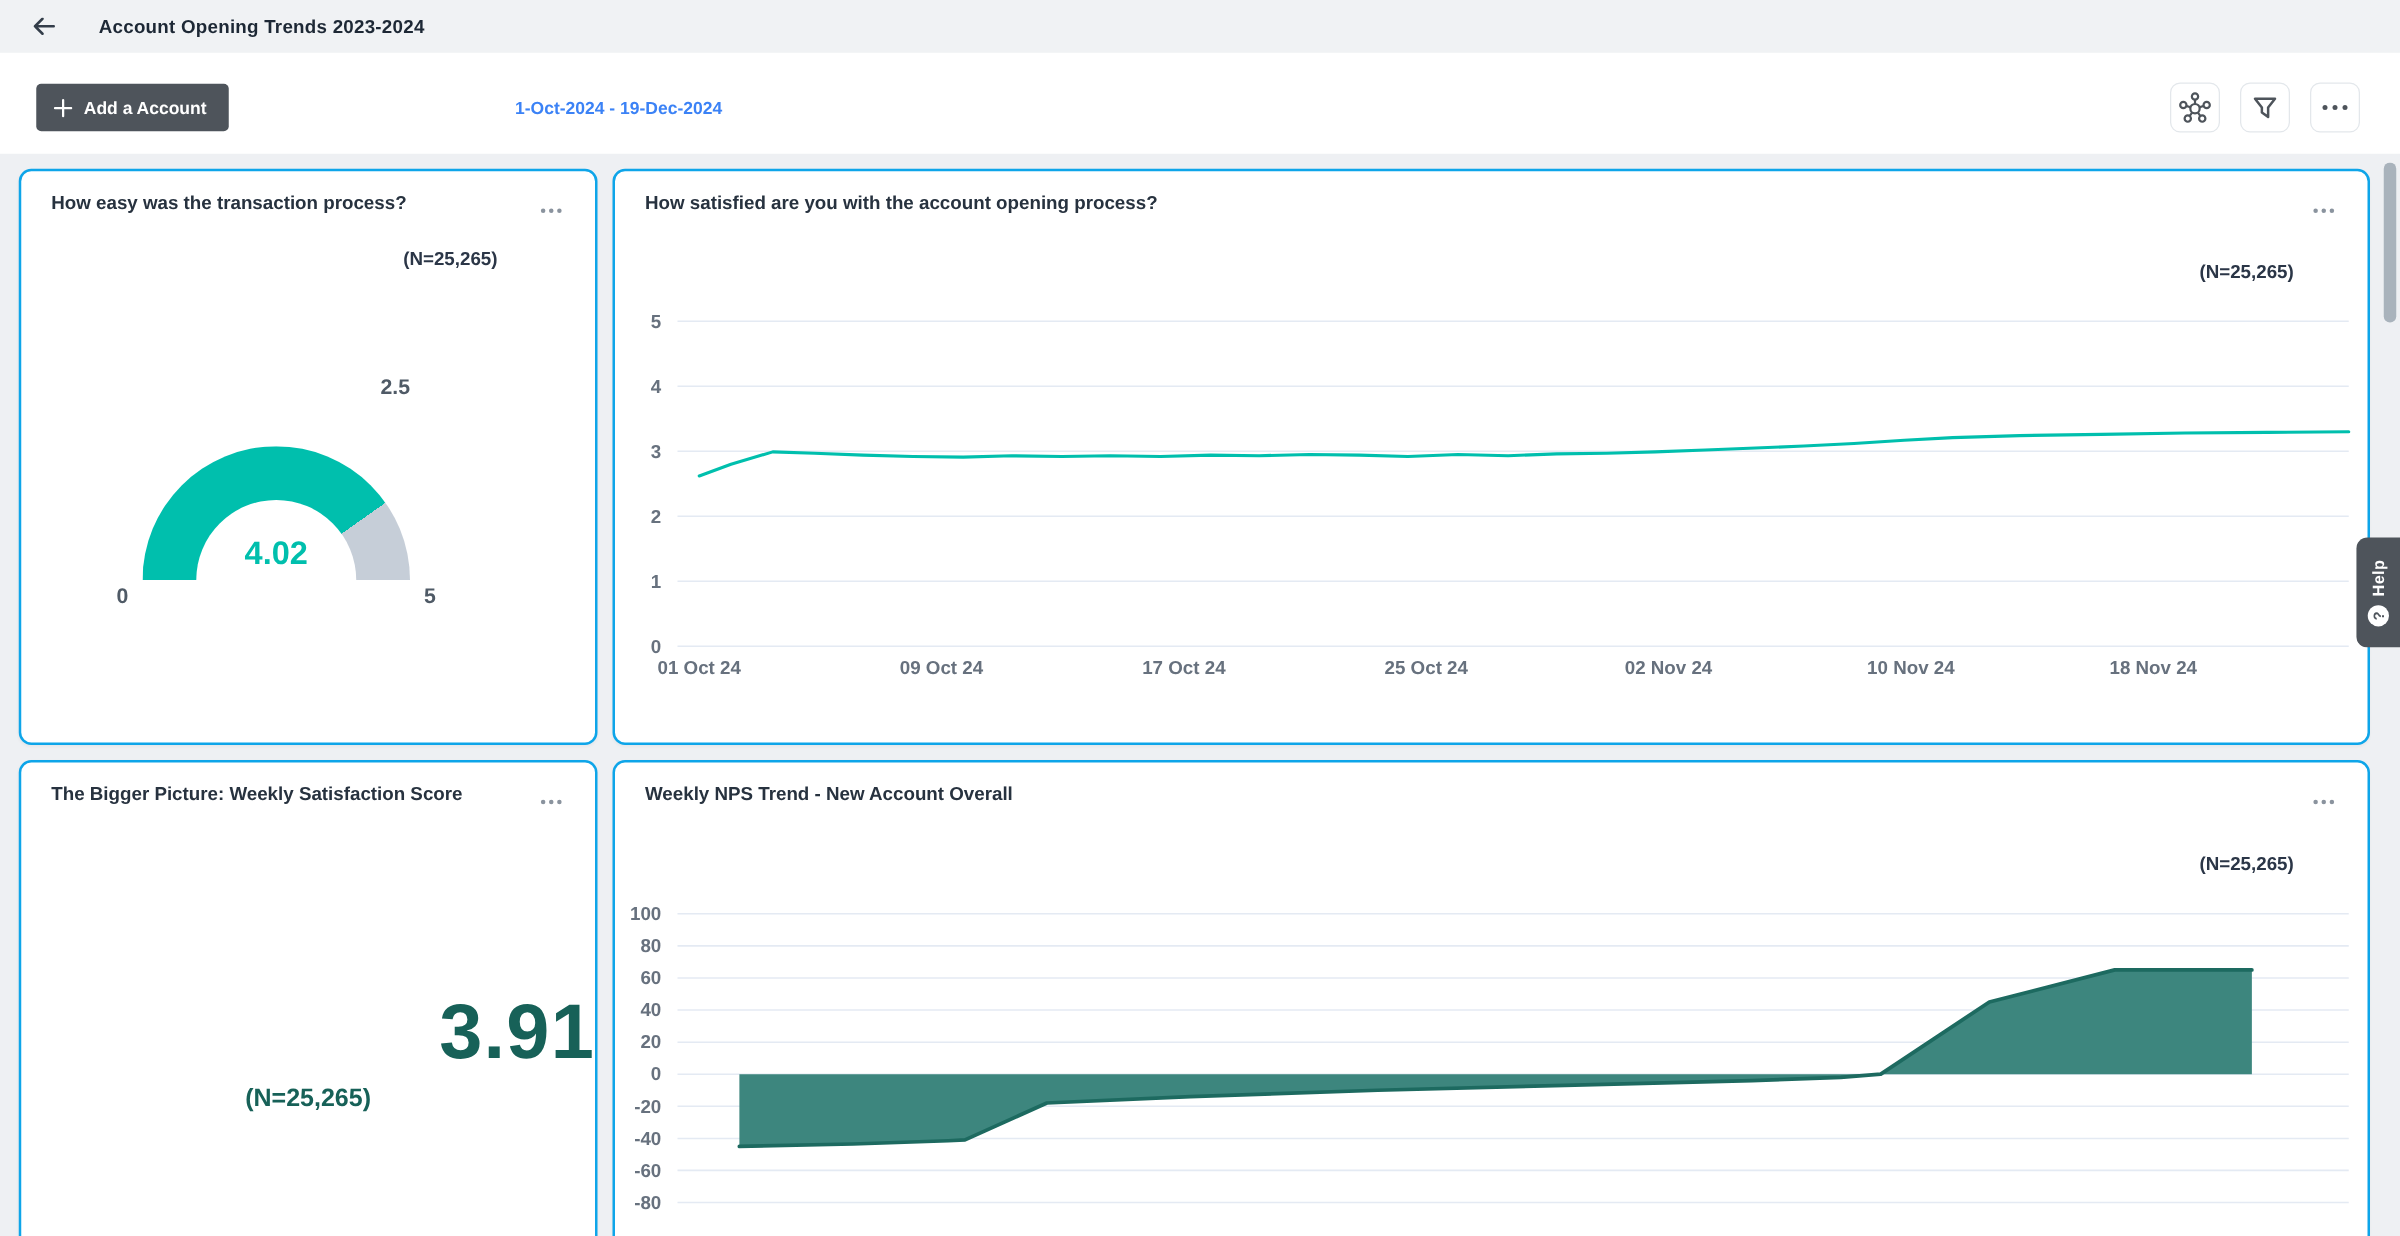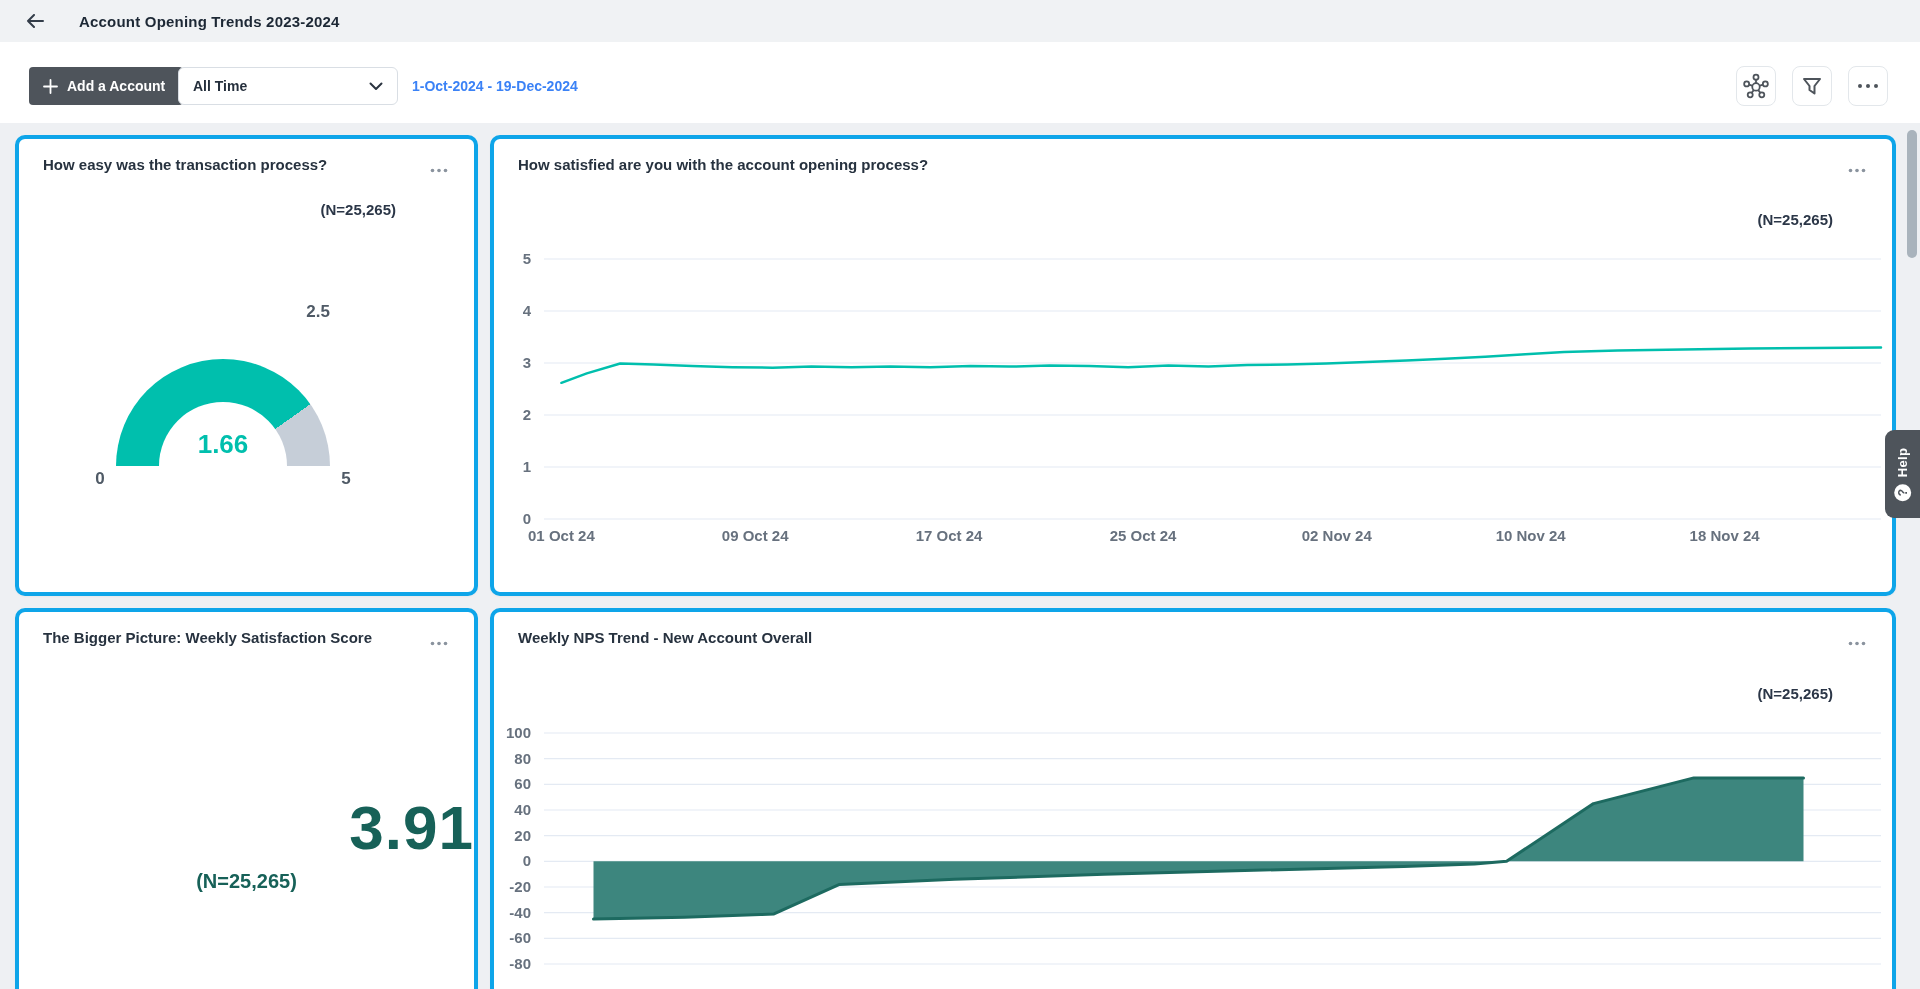--- a/index.html
+++ b/index.html
@@ -21,21 +21,21 @@
   .time-select { position:absolute; left:178px; top:25px; width:220px; height:38px; background:#fff;
     border:1px solid #d9dee4; border-radius:6px; display:flex; align-items:center;
     padding:0 14px; font-size:14px; font-weight:600; color:#252f3c; cursor:pointer; }
   .time-select .val { flex:1; }
   .date-range { position:absolute; left:412px; top:36px; font-size:14px; color:#3b82f6; font-weight:600; }
   .tool-right { position:absolute; right:32px; top:24px; display:flex; gap:16px; }
   .icon-btn { width:40px; height:40px; border:1px solid #e3e7eb; background:#fff; border-radius:8px;
     display:flex; align-items:center; justify-content:center; cursor:pointer; }
 
   
-  .card { position:absolute; background:#fff; border:4px solid #0ea5e9; border-radius:10px;
+  .card { position:absolute; background:#fff; border:2px solid #0ea5e9; border-radius:10px;
     box-shadow:0 1px 2px rgba(40,50,60,.04); }
   .card-1 { left:15px; top:135px; width:463px; height:461px; }
   .card-2 { left:490px; top:135px; width:1406px; height:461px; }
   .card-3 { left:15px; top:608px; width:463px; height:500px; }
   .card-4 { left:490px; top:608px; width:1406px; height:500px; }
   .card-title { position:absolute; left:24px; top:17px; font-size:15px; font-weight:700; color:#27323f; }
   .card-menu { position:absolute; right:22px; top:18px; background:none; border:none; cursor:pointer; padding:4px; }
   .n-label { position:absolute; font-size:15px; font-weight:600; color:#2b3647; }
   .card-1 .n-label { top:62px; right:78px; }
   .card-2 .n-label { top:72px; right:59px; }
@@ -92,26 +92,20 @@
 </header>
 
 <div class="toolbar">
   <button class="add-widget">
     <svg width="15" height="15" viewBox="0 0 15 15">
       <path d="M7.5 1 V14 M1 7.5 H14" stroke="#ffffff" stroke-width="1.8" stroke-linecap="round"></path>
     </svg>
     <span>Add a Account</span>
   </button>
 
-  <div class="time-select">
-    <span class="val">All Time</span>
-    <svg width="14" height="9" viewBox="0 0 14 9">
-      <polyline points="1.5,1.5 7,7 12.5,1.5" stroke="#2b3440" stroke-width="2" fill="none" stroke-linecap="round" stroke-linejoin="round"></polyline>
-    </svg>
-  </div>
 
   <span class="date-range">1-Oct-2024 - 19-Dec-2024</span>
 
   <div class="tool-right">
     <button class="icon-btn">
       <svg width="28" height="28" viewBox="0 0 30 30">
         <g stroke="#4e545b" stroke-width="1.9" fill="none">
           <path d="M15 16 L15 5.5 M15 16 L25 12.8 M15 16 L21.2 24.5 M15 16 L8.8 24.5 M15 16 L5 12.8"></path>
           <circle cx="15" cy="16" r="4" fill="#fff"></circle>
           <circle cx="15" cy="5.5" r="2.7" fill="#fff"></circle>
@@ -145,21 +139,21 @@
         <circle cx="9" cy="2.5" r="1.8" fill="#8a939e"></circle>
         <circle cx="15.5" cy="2.5" r="1.8" fill="#8a939e"></circle>
     </svg>
   </button>
   <span class="n-label">(N=25,265)</span>
 
   <div class="gauge-wrap">
     <div class="gauge-half">
       <div class="gauge-arc" id="gauge-arc-el" style="background: conic-gradient(from 270deg, rgb(0, 191, 173) 0deg, rgb(0, 191, 173) 144.72deg, rgb(198, 206, 216) 144.72deg, rgb(198, 206, 216) 180deg, transparent 180deg, transparent 360deg);"></div>
       <div class="gauge-hole"></div>
-      <div class="gauge-value">1.66</div>
+      <div class="gauge-value">4.02</div>
     </div>
     <span class="gauge-mid">2.5</span>
     <span class="gauge-min">0</span>
     <span class="gauge-max">5</span>
   </div>
 </section>
 
 <section class="card card-2">
   <h2 class="card-title">How satisfied are you with the account opening process?</h2>
   <button class="card-menu">

